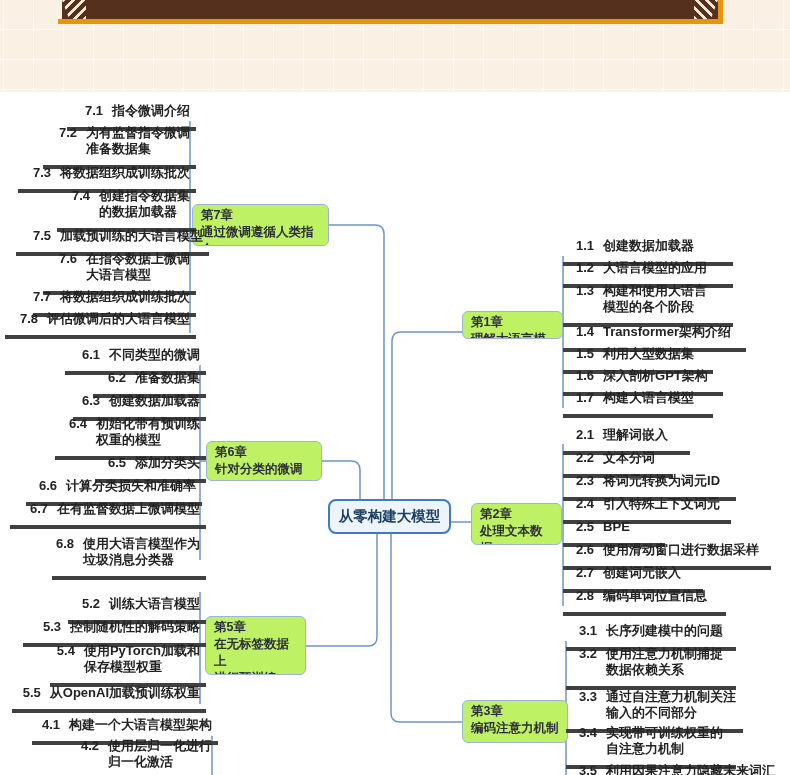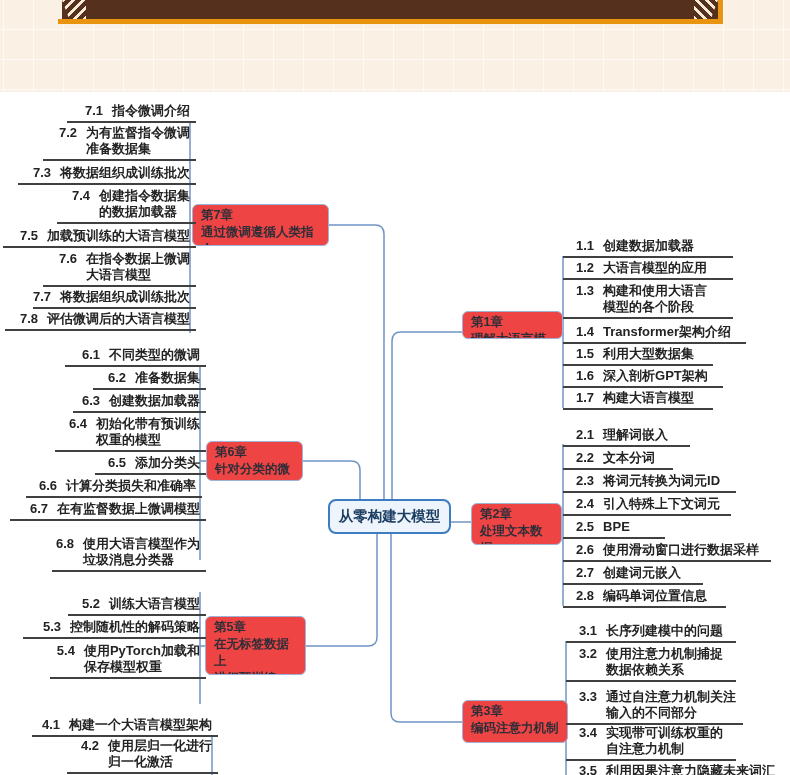--- a/index.html
+++ b/index.html
@@ -17,27 +17,27 @@
   .stripes{position:absolute;top:0;width:24px;height:19px;}
   .stripes.sl{left:62px;background:repeating-linear-gradient(135deg,#f8ead6 0 2.5px,#55301d 2.5px 7px);clip-path:polygon(0 0,100% 0,100% 100%,30% 100%);}
   .stripes.sr{left:694px;background:repeating-linear-gradient(45deg,#f8ead6 0 2.5px,#55301d 2.5px 7px);clip-path:polygon(0 0,100% 0,70% 100%,0 100%);}
 
   
   svg.wires{position:absolute;left:0;top:0;width:790px;height:775px;}
   svg.wires path{fill:none;stroke:#6f95c5;stroke-width:1.5;}
 
   .leaf{position:absolute;display:flex;align-items:flex-start;gap:9px;
         font-size:13px;line-height:16px;font-weight:600;color:#232323;
-        border-bottom:2px solid #404040;padding-bottom:2px;}
+        border-bottom:4px solid #404040;padding-bottom:8px;}
   .leaf span{flex-shrink:0;}
   .leaf .txt{white-space:pre-line;}
   .leaf.l{justify-content:flex-end;padding-right:6px;}
   .leaf.r{justify-content:flex-start;padding-left:13px;}
 
-  .chap{position:absolute;box-sizing:border-box;background:#ef4444;border:1.5px solid #9db4d8;
+  .chap{position:absolute;box-sizing:border-box;background:#bef264;border:1.5px solid #9db4d8;
         border-radius:6px;padding:2px 8px;font-size:12.5px;line-height:17px;font-weight:600;
         color:#2e2e38;overflow:hidden;}
   .chap .t1,.chap .t2{display:block;white-space:pre-line;}
 
   .center{position:absolute;left:328px;top:499px;width:123px;height:35px;box-sizing:border-box;
         background:#eef4fb;border:2.5px solid #3d7cc1;border-radius:8px;
         display:flex;align-items:center;justify-content:center;
         font-size:14.5px;font-weight:bold;color:#1c3e63;}
 </style>
 </head>
@@ -85,21 +85,21 @@
   </div>
   <div class="chap" style="left:462px;top:700px;width:106px;height:43px">
     <span class="t1">第3章</span>
     <span class="t2">编码注意力机制</span>
   </div>
   <div class="chap" style="left:205px;top:616px;width:101px;height:59px">
     <span class="t1">第5章</span>
     <span class="t2">在无标签数据上
 进行预训练</span>
   </div>
-  <div class="chap" style="left:206px;top:441px;width:97px;height:40px">
+  <div class="chap" style="left:206px;top:441px;width:116px;height:40px">
     <span class="t1">第6章</span>
     <span class="t2">针对分类的微调</span>
   </div>
   <div class="chap" style="left:192px;top:204px;width:137px;height:42px">
     <span class="t1">第7章</span>
     <span class="t2">通过微调遵循人类指令</span>
   </div>
 
   <div class="leaf l" style="left:67px;top:103px;width:123px">
       <span class="num">7.1</span>
@@ -112,21 +112,21 @@
     </div>
   <div class="leaf l" style="left:18px;top:165px;width:172px">
       <span class="num">7.3</span>
       <span class="txt">将数据组织成训练批次</span>
     </div>
   <div class="leaf l" style="left:57px;top:188px;width:133px">
       <span class="num">7.4</span>
       <span class="txt">创建指令数据集
 的数据加载器</span>
     </div>
-  <div class="leaf l" style="left:3px;top:228px;width:187px">
+  <div class="leaf l" style="left:16px;top:228px;width:187px">
       <span class="num">7.5</span>
       <span class="txt">加载预训练的大语言模型</span>
     </div>
   <div class="leaf l" style="left:43px;top:251px;width:147px">
       <span class="num">7.6</span>
       <span class="txt">在指令数据上微调
 大语言模型</span>
     </div>
   <div class="leaf l" style="left:33px;top:289px;width:157px">
       <span class="num">7.7</span>
@@ -178,20 +178,24 @@
     </div>
   <div class="leaf l" style="left:23px;top:619px;width:177px">
       <span class="num">5.3</span>
       <span class="txt">控制随机性的解码策略</span>
     </div>
   <div class="leaf l" style="left:50px;top:643px;width:150px">
       <span class="num">5.4</span>
       <span class="txt">使用PyTorch加载和
 保存模型权重</span>
     </div>
+  <div class="leaf l" style="left:12px;top:685px;width:188px">
+      <span class="num">5.5</span>
+      <span class="txt">从OpenAI加载预训练权重</span>
+    </div>
 
   <div class="leaf l" style="left:32px;top:717px;width:180px">
       <span class="num">4.1</span>
       <span class="txt">构建一个大语言模型架构</span>
     </div>
   <div class="leaf l" style="left:67px;top:738px;width:145px">
       <span class="num">4.2</span>
       <span class="txt">使用层归一化进行
 归一化激活</span>
     </div>

